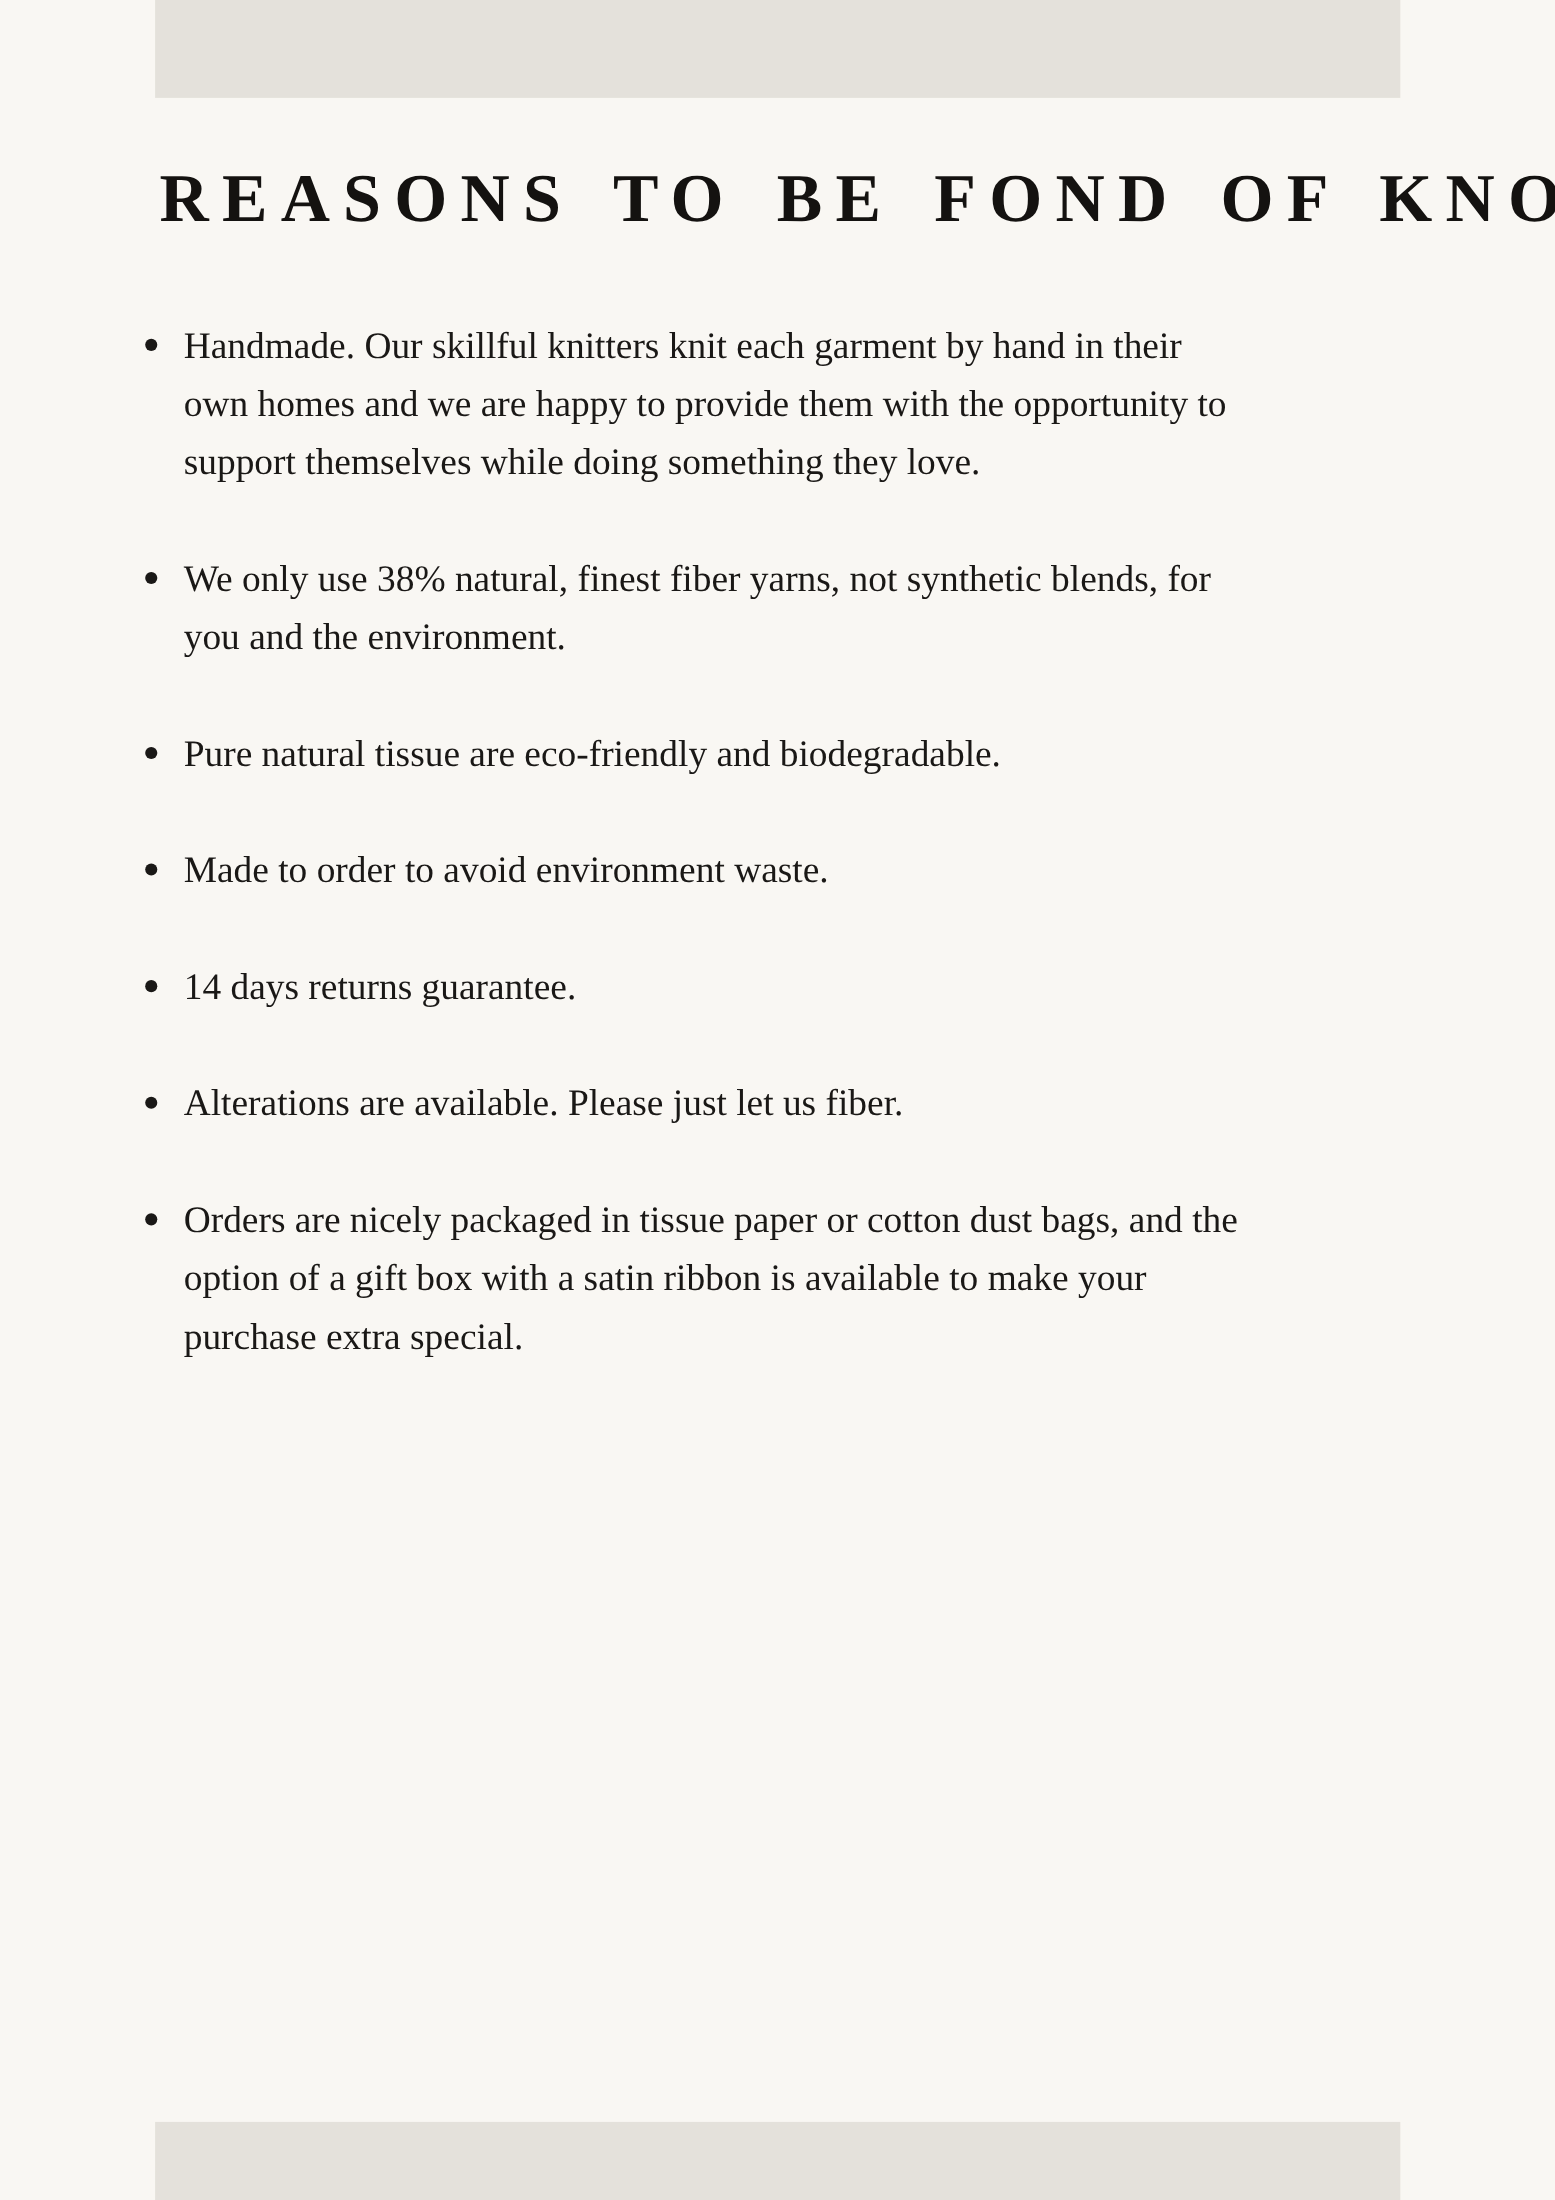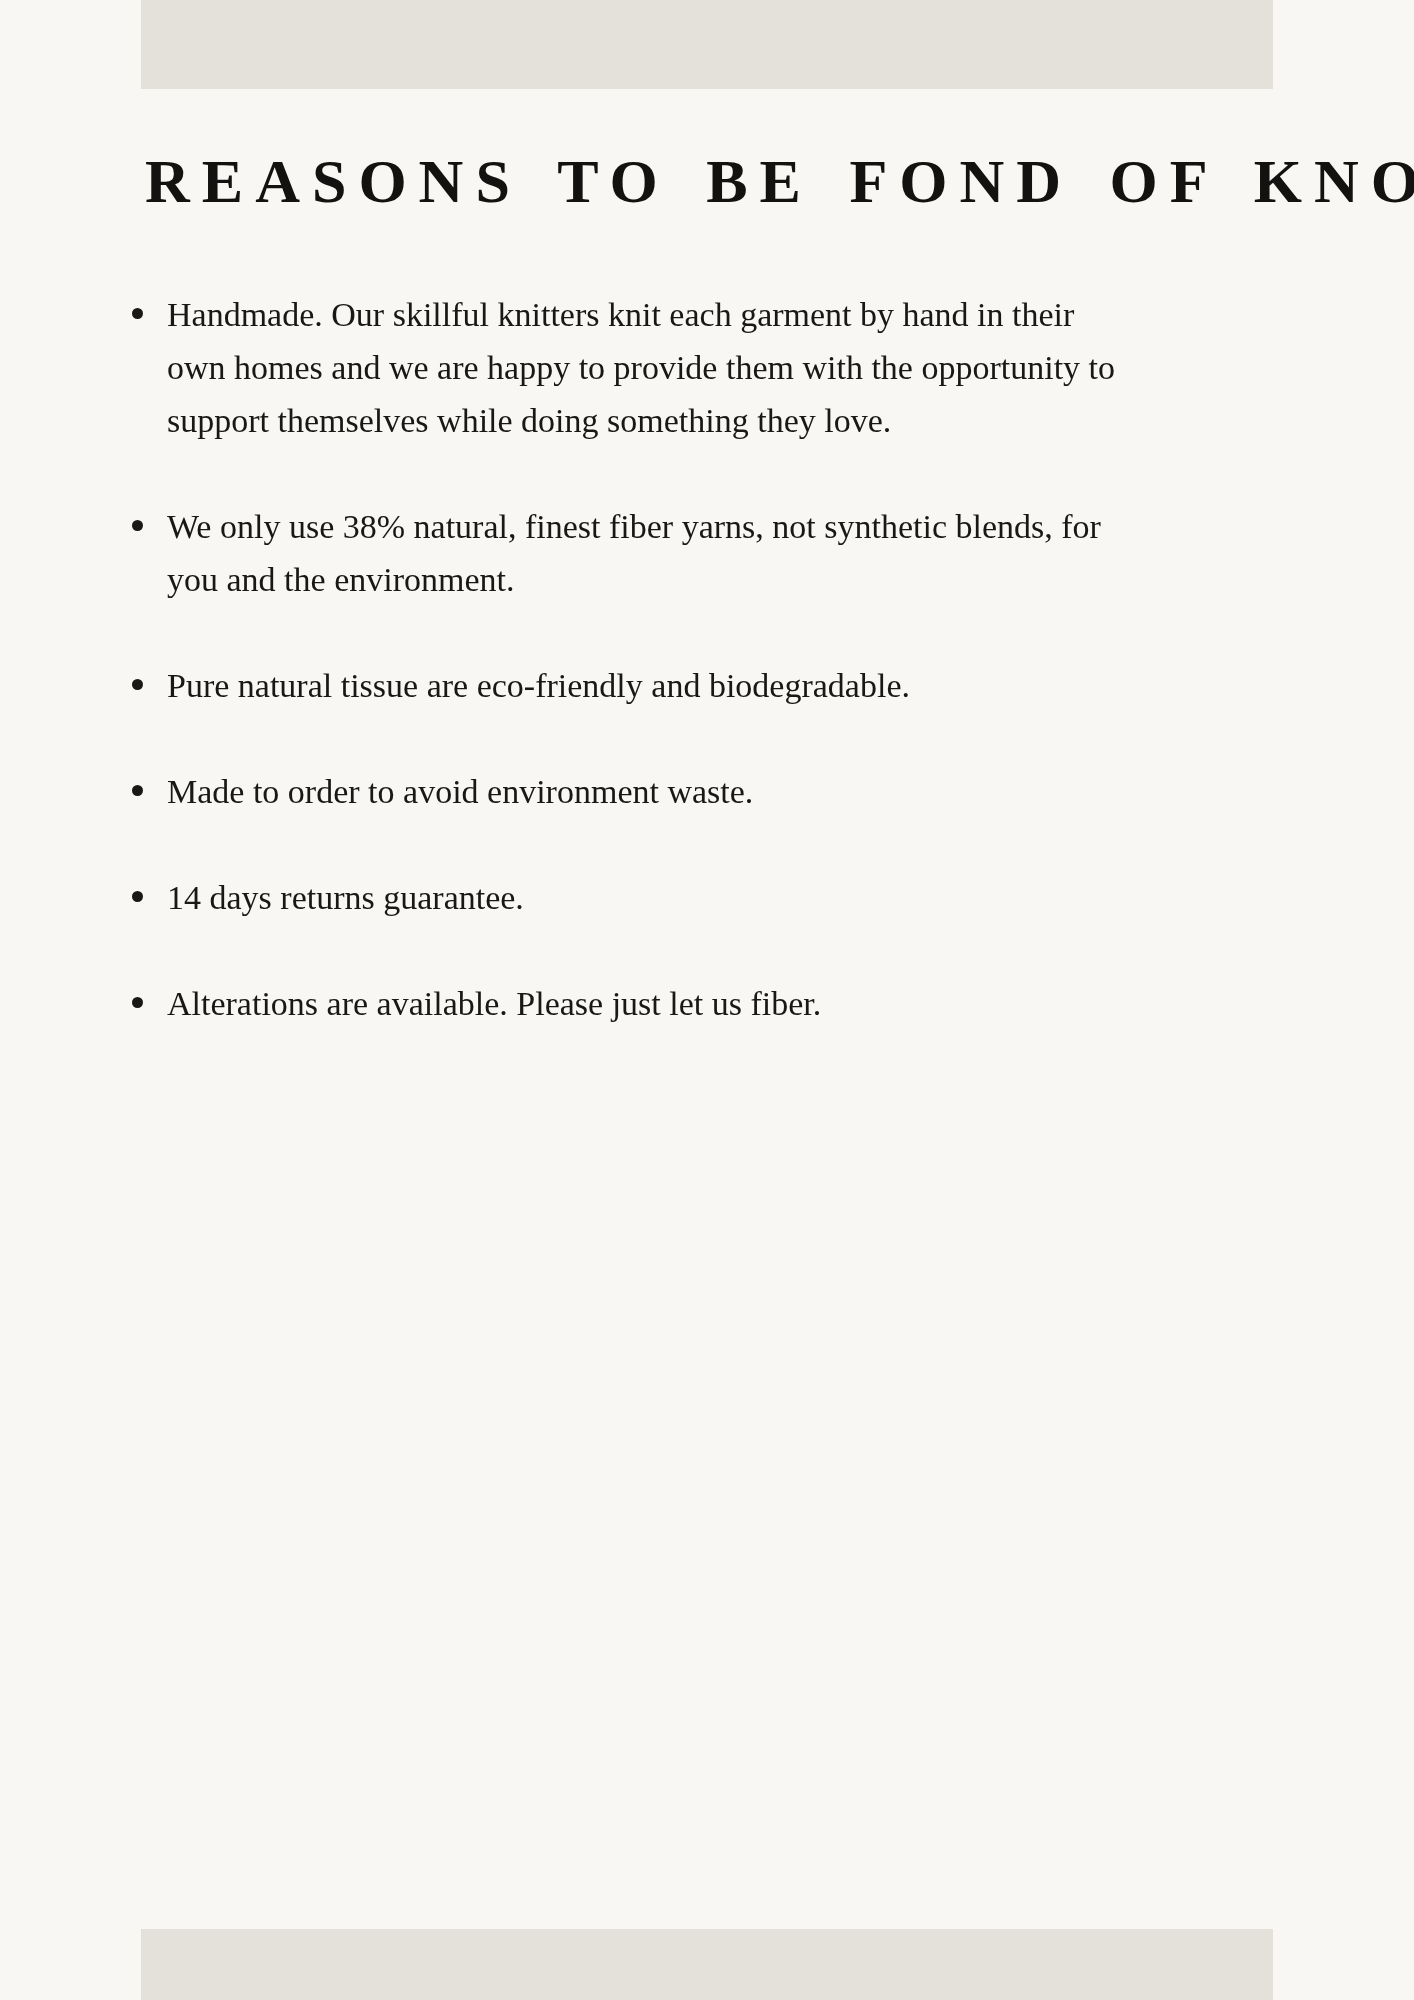--- a/index.html
+++ b/index.html
@@ -84,16 +84,19 @@
   <ul class="bullets">
       <li>Handmade. Our skillful knitters knit each garment by hand in their
 own homes and we are happy to provide them with the opportunity to
 support themselves while doing something they love.</li>
       <li>We only use 38% natural, finest fiber yarns, not synthetic blends, for
 you and the environment.</li>
       <li>Pure natural tissue are eco-friendly and biodegradable.</li>
       <li>Made to order to avoid environment waste.</li>
       <li>14 days returns guarantee.</li>
       <li>Alterations are available. Please just let us fiber.</li>
+      <li>Orders are nicely packaged in tissue paper or cotton dust bags, and the
+option of a gift box with a satin ribbon is available to make your
+purchase extra special.</li>
     </ul>
 
   <div class="band band-bottom"></div>
 </div>
 
 </body></html>

